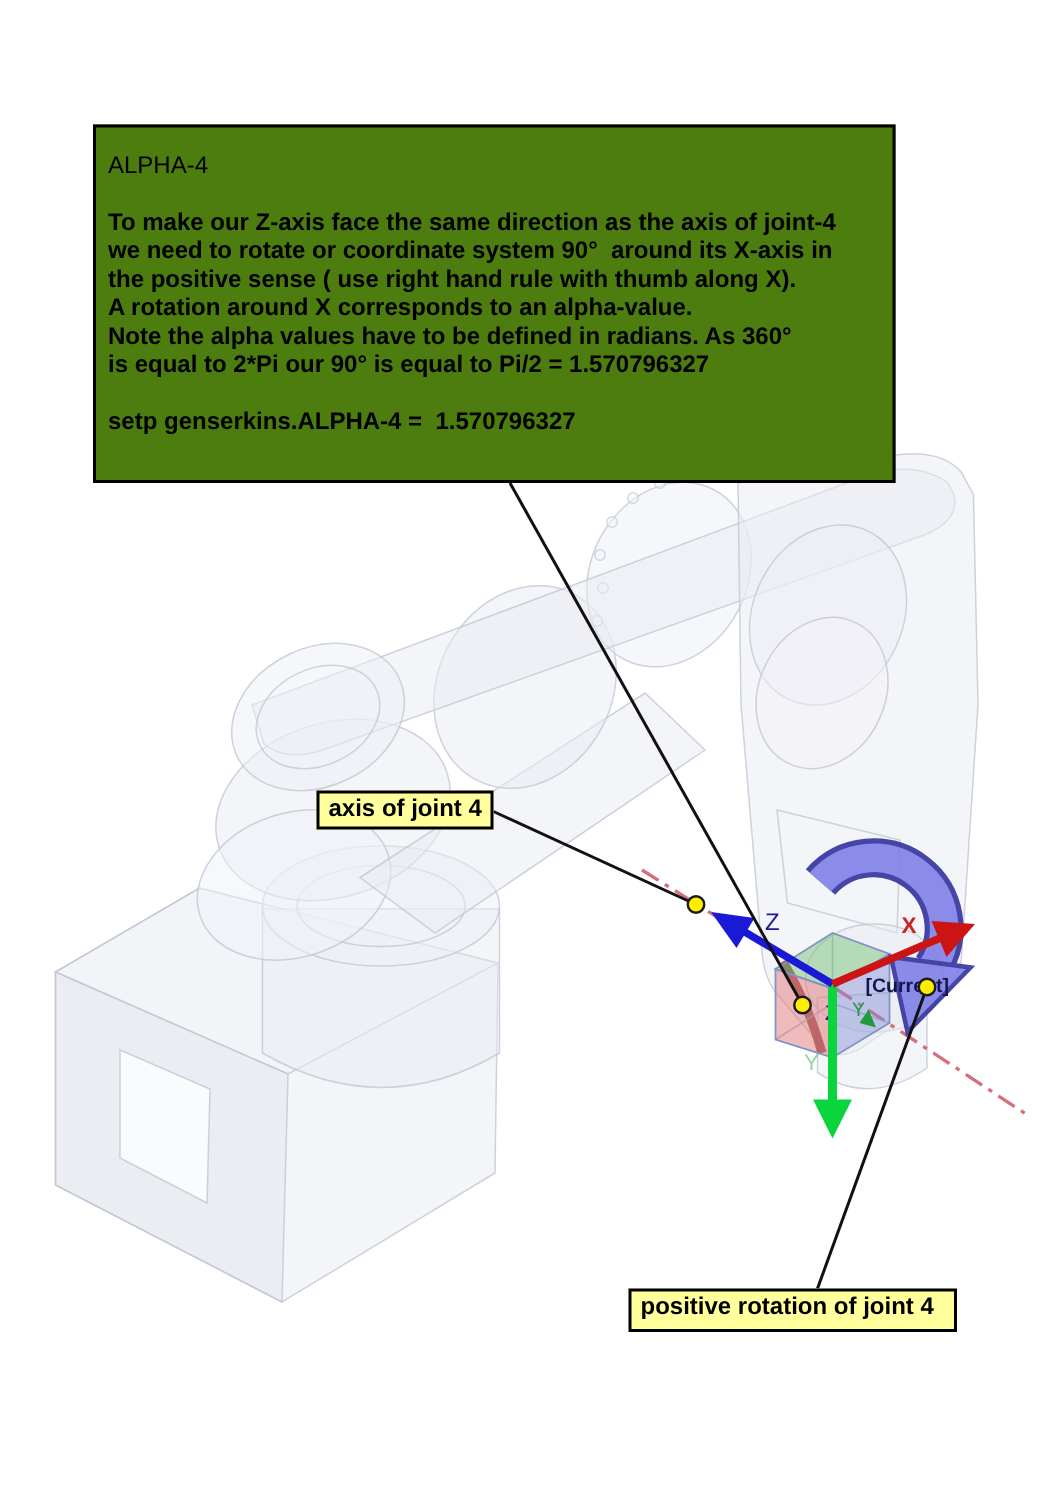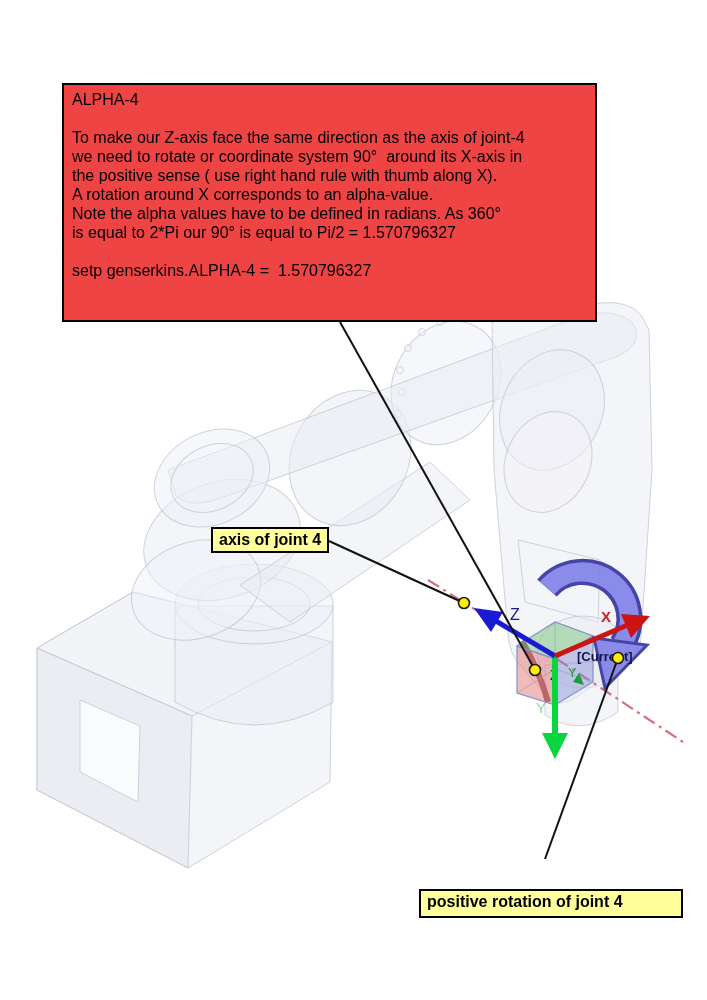--- a/index.html
+++ b/index.html
@@ -6,32 +6,32 @@
   body{
     position:relative;
     width:707px;height:1000px;
     overflow:hidden;
     font-family:"Liberation Sans", sans-serif;
     color:#000;
   }
   #scene{position:absolute;left:0;top:0;width:707px;height:1000px;}
   .note-box{
     position:absolute;left:62px;top:83px;width:535px;height:239px;
-    box-sizing:border-box;border:2px solid #000;background:#ef4444;
-    padding:5px 8px;font-size:16px;line-height:19px;
+    box-sizing:border-box;border:2px solid #000;background:#4d7c0f;
+    padding:16px 8px;font-size:16px;line-height:19px;
   }
   .note-title{font-size:16px;line-height:19px;}
-  .note-body{margin-top:19px;white-space:pre-wrap;font-size:16px;line-height:19px;}
+  .note-body{margin-top:19px;white-space:pre-wrap;font-size:16px;line-height:19px;font-weight:bold;}
   .callout-box{
     position:absolute;box-sizing:border-box;border:2px solid #000;
     background:#FFFF9C;font-size:16px;line-height:20px;
     padding:1px 6px 2px 6px;white-space:nowrap;font-weight:bold;
   }
   .callout-axis{left:211px;top:527px;width:118px;height:26px;}
-  .callout-rotation{left:419px;top:859px;width:264px;height:29px;margin-top:30px;}
+  .callout-rotation{left:419px;top:859px;width:219px;height:29px;}
 </style>
 </head>
 <body>
 
 <svg id="scene" viewBox="0 0 707 1000">
 
   <g fill="#e9ebf2" fill-opacity="0.5" stroke="#bfc4d2" stroke-opacity="0.75" stroke-width="1">
 
     <path d="M37,648 L133,592 L332,642 L330,782 L188,868 L37,790 Z"></path>
     <path fill="#f2f3f8" d="M37,648 L133,592 L332,642 L192,716 Z"></path>

